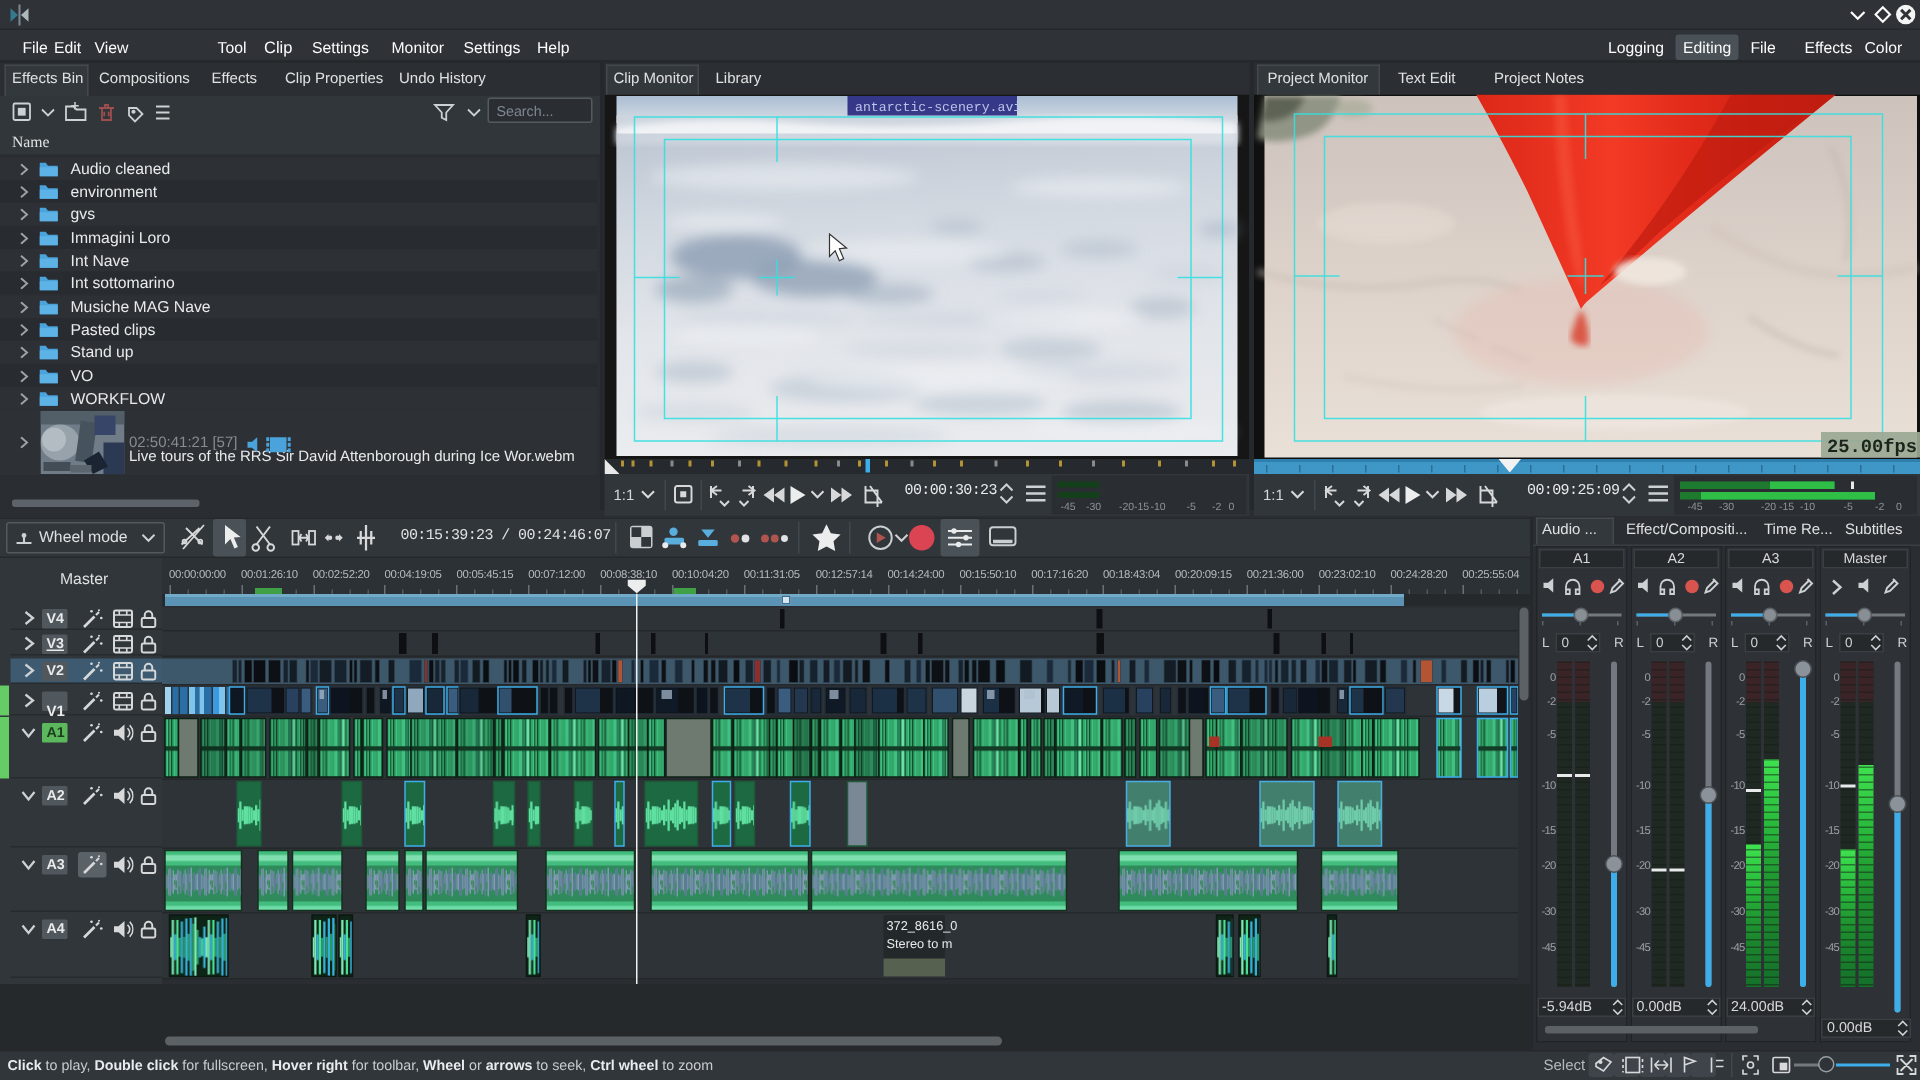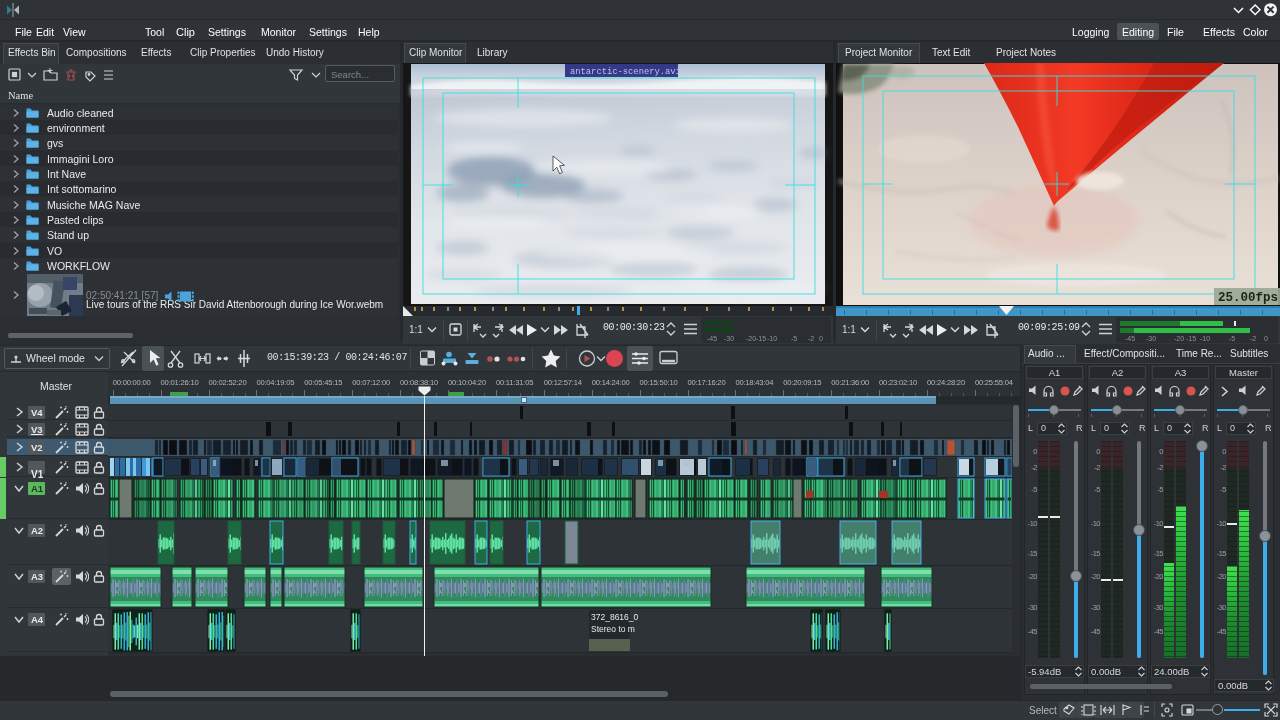--- a/index.html
+++ b/index.html
@@ -2065,20 +2065,21 @@
     <svg style="position:absolute;left:1200px;top:666px" width="9" height="11">
       <path d="M1.5 4 l3-3 3 3 M1.5 7 l3 3 3-3" stroke="#cdd1d4" fill="none" stroke-width="1.1"></path>
     </svg>
     <div style="position:absolute;left:1214px;top:679px;width:60px;height:13px;background:#26292c;border:1px solid #3a3f44;"></div>
     <div style="position:absolute;left:1218px;top:680px;font-size:9.5px;color:#d6d8d9;white-space:nowrap;">0.00dB</div>
     <svg style="position:absolute;left:1264px;top:680px" width="9" height="11">
       <path d="M1.5 4 l3-3 3 3 M1.5 7 l3 3 3-3" stroke="#cdd1d4" fill="none" stroke-width="1.1"></path>
     </svg>
     <div style="position:absolute;left:1030px;top:684px;width:142px;height:5px;background:#5c6166;border-radius:2px;"></div>
     <div style="position:absolute;left:0px;top:700px;width:1280px;height:20px;background:#31363b;border-top:1px solid #26292c;"></div>
+    <div style="position:absolute;left:5px;top:705px;font-size:9.5px;color:#c8ccce;white-space:nowrap;"><b>Click</b> to play, <b>Double click</b> for fullscreen, <b>Hover right</b> for toolbar, <b>Wheel</b> or <b>arrows</b> to seek, <b>Ctrl wheel</b> to zoom</div>
     <div style="position:absolute;left:1029px;top:705px;font-size:10px;color:#b6babd;white-space:nowrap;">Select</div>
     <div style="position:absolute;left:1059px;top:702px;width:17px;height:16px;background:#3e4449;border-radius:2px;"></div>
     <div style="position:absolute;left:1076px;top:702px;width:17px;height:16px;background:#3e4449;border-radius:2px;"></div>
     <div style="position:absolute;left:1093px;top:702px;width:17px;height:16px;background:#3e4449;border-radius:2px;"></div>
     <div style="position:absolute;left:1110px;top:702px;width:17px;height:16px;background:#3e4449;border-radius:2px;"></div>
     <div style="position:absolute;left:1127px;top:702px;width:17px;height:16px;background:#3e4449;border-radius:2px;"></div>
     <svg style="position:absolute;left:1061px;top:702px" width="90" height="16" viewBox="0 0 90 16">
 <g stroke="#d6d8d9" fill="none" stroke-width="1.1">
 <path d="M3 7 l5-4 5 3 -5 6 -5-3 z"></path>
         <circle cx="6" cy="6" r="0.8" fill="#d6d8d9"></circle>

